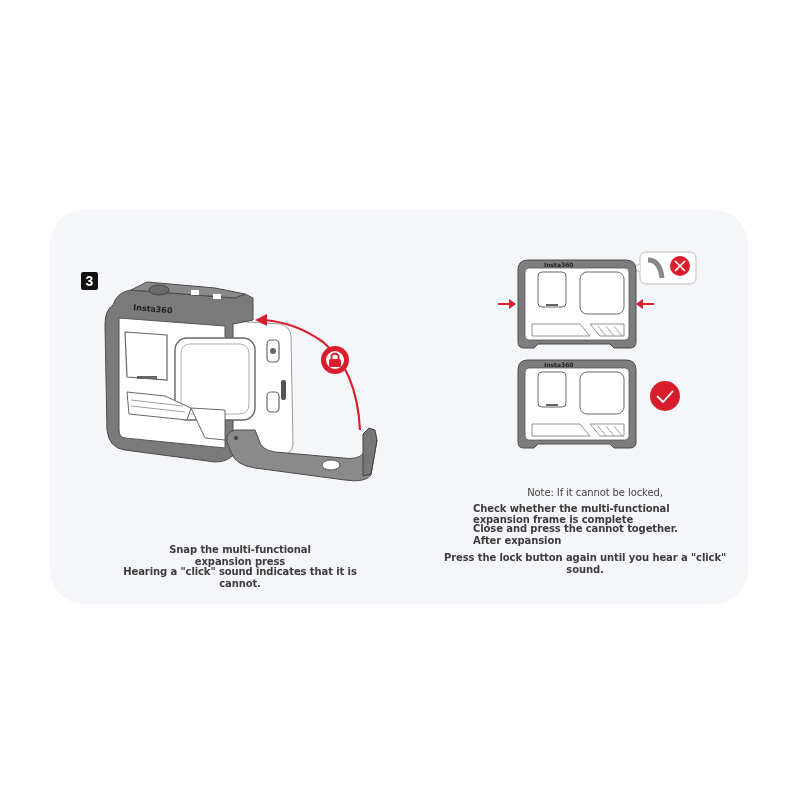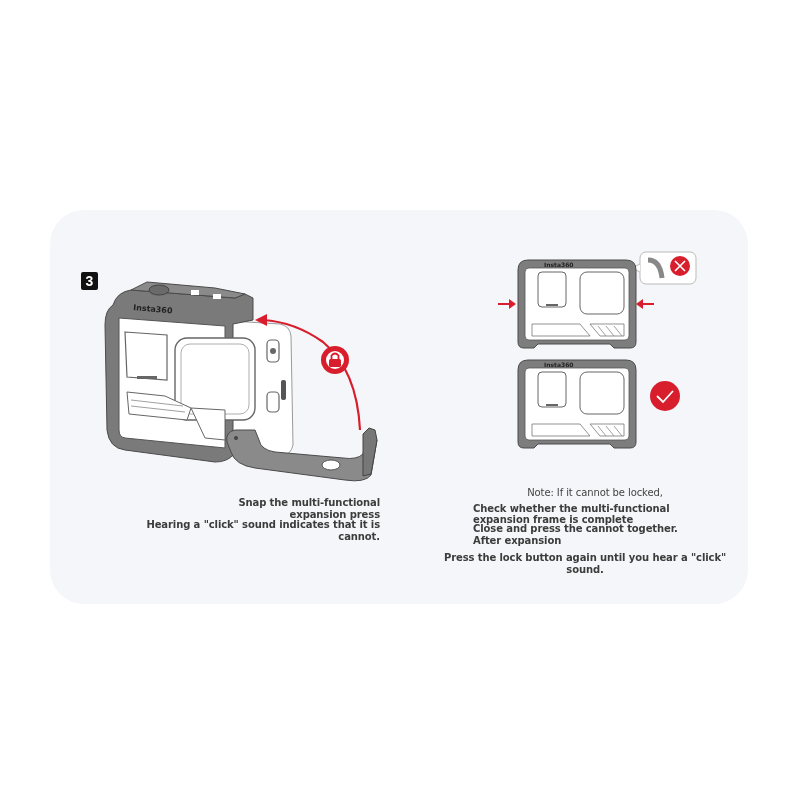--- a/index.html
+++ b/index.html
@@ -17,21 +17,21 @@
     background: #111111; color: #ffffff; font-weight: bold; font-size: 14px;
     line-height: 18px; text-align: center; border-radius: 2px;
     font-family: "Liberation Sans", sans-serif;
   }
   svg.illus { position: absolute; }
   .caption {
     position: absolute; color: #3c3c3c; font-size: 10px; font-weight: bold;
     line-height: 12px; font-family: "DejaVu Sans", sans-serif;
     letter-spacing: -0.1px;
   }
-  .cap-left { left: 116px; width: 264px; text-align: right; }
+  .cap-left { left: 108px; width: 264px; text-align: center; margin-top: 47px; }
   .cap-right { left: 473px; text-align: left; }
 </style>
 </head>
 <body>
 
 <div class="card"></div>
 
 <div class="step-badge">3</div>
 
 <svg class="illus" style="left:95px; top:280px;" width="300" height="215" viewBox="0 0 300 215">

